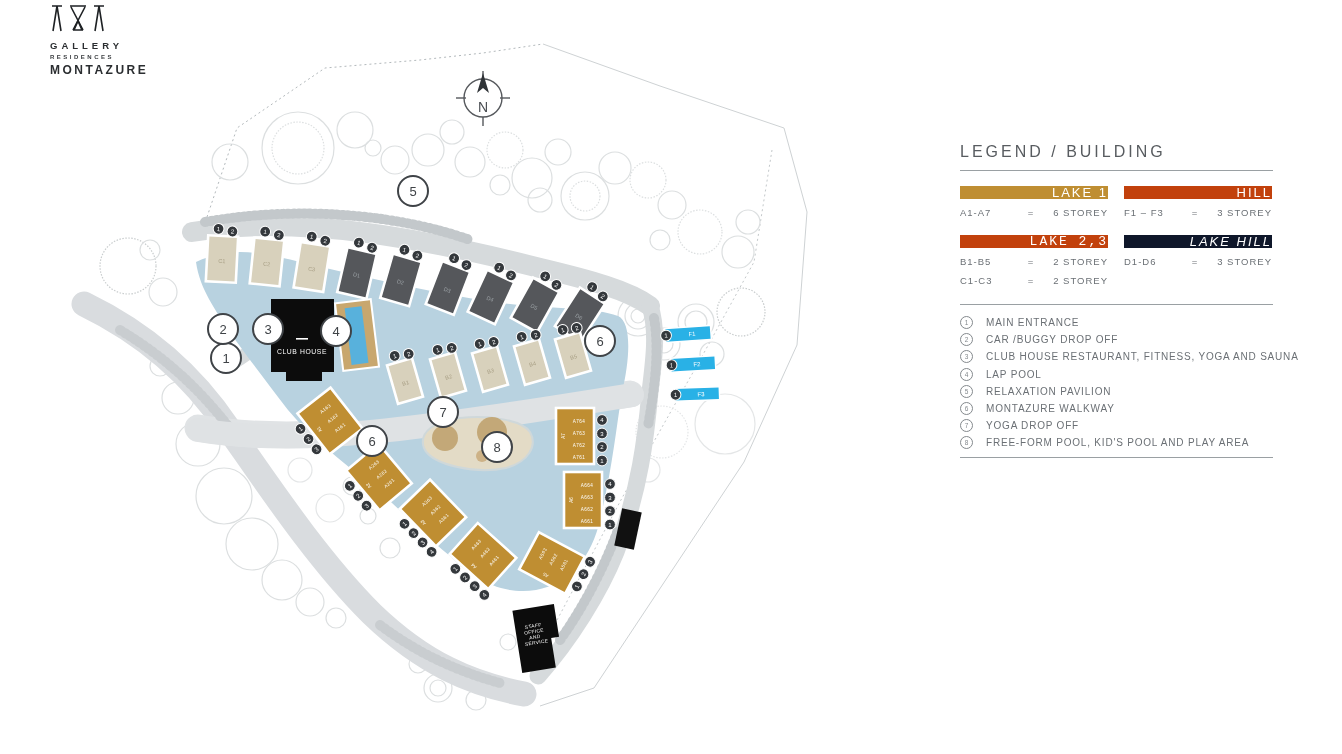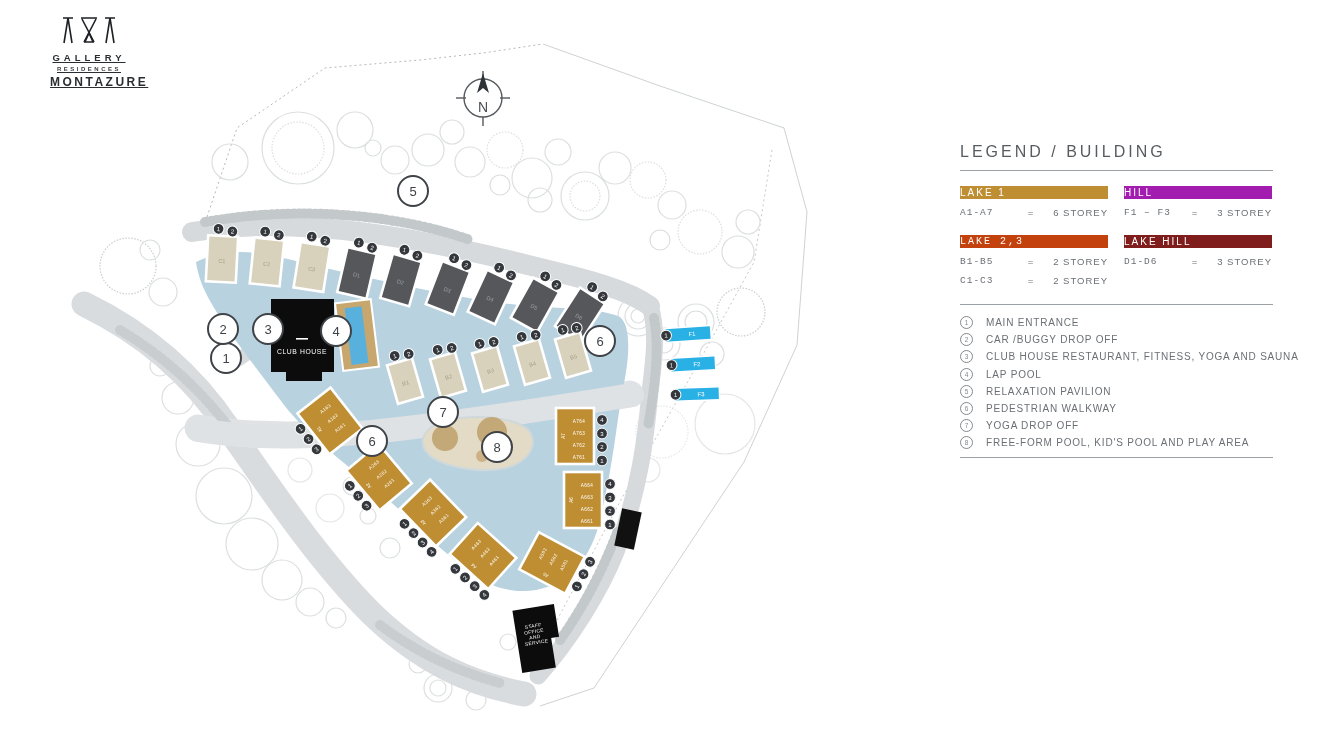--- a/index.html
+++ b/index.html
@@ -1,32 +1,32 @@
 <!DOCTYPE html>
 <html><head>
 <meta charset="utf-8">
 <style>
   html,body{margin:0;padding:0;background:#ffffff;width:1342px;height:754px;overflow:hidden;
     font-family:"Liberation Sans", sans-serif;}
   #stage{position:relative;width:1342px;height:754px;background:#fff;}
   
-  #brand{position:absolute;left:50px;top:16px;width:78px;text-align:center;color:#2b2e31;text-decoration:underline;}
+  #brand{position:absolute;left:50px;top:4px;width:78px;color:#2b2e31;}
   #brand .l1{font-size:9.5px;letter-spacing:4px;margin-top:4px;font-weight:bold;}
   #brand .l2{font-size:6px;letter-spacing:2.5px;margin-top:3px;font-weight:bold;color:#3a3d40;}
   #brand .l3{font-size:12px;letter-spacing:2.5px;margin-top:3px;font-weight:bold;}
   
   #plan{position:absolute;left:0;top:0;}
   
   #legend{position:absolute;left:960px;top:143px;width:313px;color:#6b7075;}
   #legend .title{font-size:16px;letter-spacing:3px;color:#585c60;}
   .rule{border:none;border-top:1px solid #9aa0a3;margin:9px 0 0 0;}
   #legend-groups{display:grid;grid-template-columns:148px 148px;column-gap:16px;row-gap:17px;margin-top:15px;}
-  .lg-bar{height:13px;line-height:13px;text-align:left;color:#fff;font-size:10px;letter-spacing:2px;}
+  .lg-bar{height:13px;line-height:13px;text-align:right;color:#fff;font-size:13px;letter-spacing:2px;}
   .lg-row{display:flex;margin-top:8px;font-size:9.5px;letter-spacing:1px;color:#6b7075;}
-  .lg-row .rng{width:56px;font-family:Liberation Mono, monospace;}
+  .lg-row .rng{width:56px;}
   .lg-row .eq{width:30px;text-align:center;}
   .lg-row .sto{flex:1;text-align:right;}
   #poi-list{margin-top:11px;}
   .poi-row{display:flex;align-items:center;margin-bottom:4.2px;}
   .poi-num{flex:0 0 auto;width:11px;height:11px;border:1px solid #84898d;border-radius:50%;
     font-size:6.5px;display:inline-flex;align-items:center;justify-content:center;color:#84898d;}
   .poi-label{font-size:10px;letter-spacing:0.8px;margin-left:13px;color:#6b7075;white-space:nowrap;}
 </style>
 </head>
 <body>
@@ -455,42 +455,42 @@
     <div id="legend-groups">
         <div>
           <div class="lg-bar" style="background: rgb(191, 142, 50);">LAKE 1</div>
           <div class="lg-row">
             <span class="rng">A1-A7</span>
             <span class="eq">=</span>
             <span class="sto">6 STOREY</span>
           </div>
         </div>
         <div>
-          <div class="lg-bar" style="background: #a21caf;">HILL</div>
+          <div class="lg-bar" style="background: #c2410c;">HILL</div>
           <div class="lg-row">
             <span class="rng">F1 – F3</span>
             <span class="eq">=</span>
             <span class="sto">3 STOREY</span>
           </div>
         </div>
         <div>
           <div class="lg-bar" style="background: #c2410c; font-family: Liberation Mono, monospace;">LAKE 2,3</div>
           <div class="lg-row">
             <span class="rng">B1-B5</span>
             <span class="eq">=</span>
             <span class="sto">2 STOREY</span>
           </div>
           <div class="lg-row">
             <span class="rng">C1-C3</span>
             <span class="eq">=</span>
             <span class="sto">2 STOREY</span>
           </div>
         </div>
         <div>
-          <div class="lg-bar" style="background: #7f1d1d;">LAKE HILL</div>
+          <div class="lg-bar" style="background: #0f172a; font-style: italic;">LAKE HILL</div>
           <div class="lg-row">
             <span class="rng">D1-D6</span>
             <span class="eq">=</span>
             <span class="sto">3 STOREY</span>
           </div>
         </div>
       </div>
     <hr class="rule" style="margin-top:18px">
     <div id="poi-list">
         <div class="poi-row">
@@ -508,21 +508,21 @@
         <div class="poi-row">
           <span class="poi-num">4</span>
           <span class="poi-label">LAP POOL</span>
         </div>
         <div class="poi-row">
           <span class="poi-num">5</span>
           <span class="poi-label">RELAXATION PAVILION</span>
         </div>
         <div class="poi-row">
           <span class="poi-num">6</span>
-          <span class="poi-label">PEDESTRIAN WALKWAY</span>
+          <span class="poi-label">MONTAZURE WALKWAY</span>
         </div>
         <div class="poi-row">
           <span class="poi-num">7</span>
           <span class="poi-label">YOGA DROP OFF</span>
         </div>
         <div class="poi-row">
           <span class="poi-num">8</span>
           <span class="poi-label">FREE-FORM POOL, KID'S POOL AND PLAY AREA</span>
         </div>
       </div>

